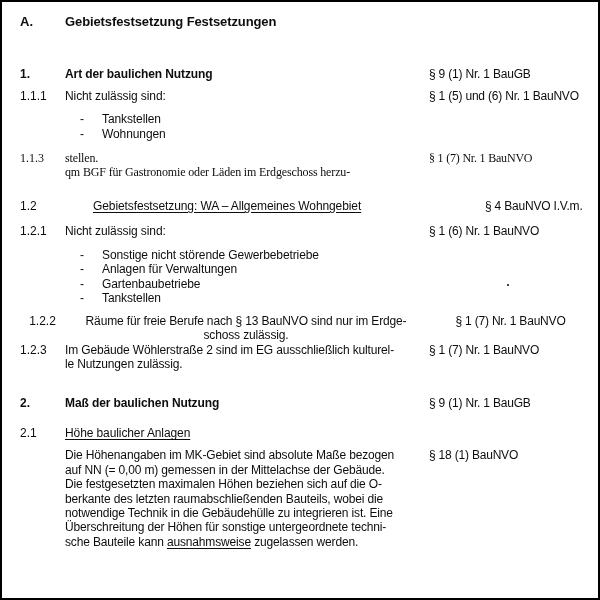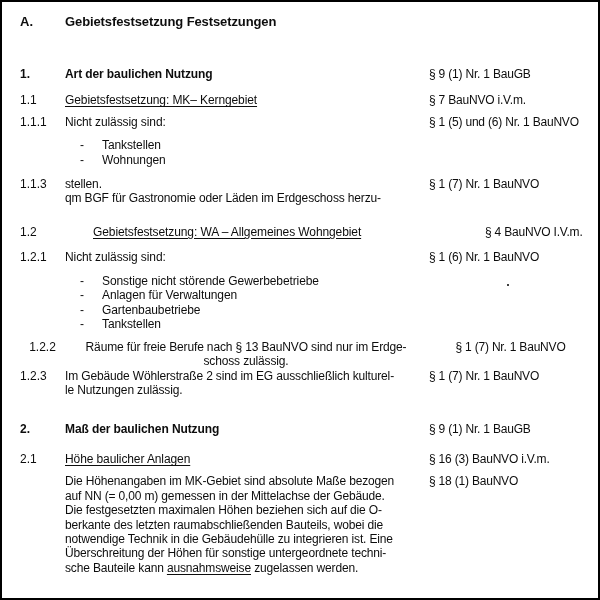--- a/index.html
+++ b/index.html
@@ -31,21 +31,21 @@
     display:grid;grid-template-columns:22px auto;
     padding-left:15px;
     font-size:12px;line-height:14.5px;white-space:nowrap;letter-spacing:-0.1px;
   }
   
   .mt-title{margin-top:2px;}
   .mt-s1{margin-top:37px;}
   .mt-s1_1{margin-top:11px;}
   .mt-s1_1_1{margin-top:7px;}
   .mt-list1{margin-top:8px;}
-  .mt-s1_1_3{margin-top:10px;}
+  .mt-s1_1_3{margin-top:10px;font-family:Liberation Serif, serif;}
   .mt-s1_2{margin-top:19px;gap:28px;}
   .mt-s1_2_1{margin-top:10px;}
   .mt-list2{margin-top:9px;}
   .mt-s1_2_2{margin-top:8px;text-align:center;}
   .mt-s1_2_3{}
   .mt-s2{margin-top:25px;}
   .mt-s2_1{margin-top:15px;}
   .mt-para{margin-top:7px;}
   .artifact-dot{
     position:absolute;left:505px;top:282px;
@@ -62,25 +62,20 @@
     <div class="heading">Gebietsfestsetzung Festsetzungen</div>
     <div></div>
   </div>
 
   <div class="row mt-s1">
     <div class="num bold">1.</div>
     <div class="heading bold">Art der baulichen Nutzung</div>
     <div class="ref">§ 9 (1) Nr. 1 BauGB</div>
   </div>
 
-  <div class="row mt-s1_1">
-    <div class="num">1.1</div>
-    <div class="heading underline">Gebietsfestsetzung: MK– Kerngebiet</div>
-    <div class="ref">§ 7 BauNVO i.V.m.</div>
-  </div>
 
   <div class="row mt-s1_1_1">
     <div class="num">1.1.1</div>
     <div class="heading">Nicht zulässig sind:</div>
     <div class="ref">§ 1 (5) und (6) Nr. 1 BauNVO</div>
   </div>
 
   <div class="row mt-list1">
     <div></div>
     <div class="list">
@@ -160,21 +155,20 @@
 
   <div class="row mt-s2">
     <div class="num bold">2.</div>
     <div class="heading bold">Maß der baulichen Nutzung</div>
     <div class="ref">§ 9 (1) Nr. 1 BauGB</div>
   </div>
 
   <div class="row mt-s2_1">
     <div class="num">2.1</div>
     <div class="heading underline">Höhe baulicher Anlagen</div>
-    <div class="ref">§ 16 (3) BauNVO i.V.m.</div>
   </div>
 
   <div class="row mt-para">
     <div></div>
     <div>
       <div class="bodyline">Die Höhenangaben im MK-Gebiet sind absolute Maße bezogen</div>
       <div class="bodyline">auf NN (= 0,00 m) gemessen in der Mittelachse der Gebäude.</div>
       <div class="bodyline">Die festgesetzten maximalen Höhen beziehen sich auf die O-</div>
       <div class="bodyline">berkante des letzten raumabschließenden Bauteils, wobei die</div>
       <div class="bodyline">notwendige Technik in die Gebäudehülle zu integrieren ist. Eine</div>

